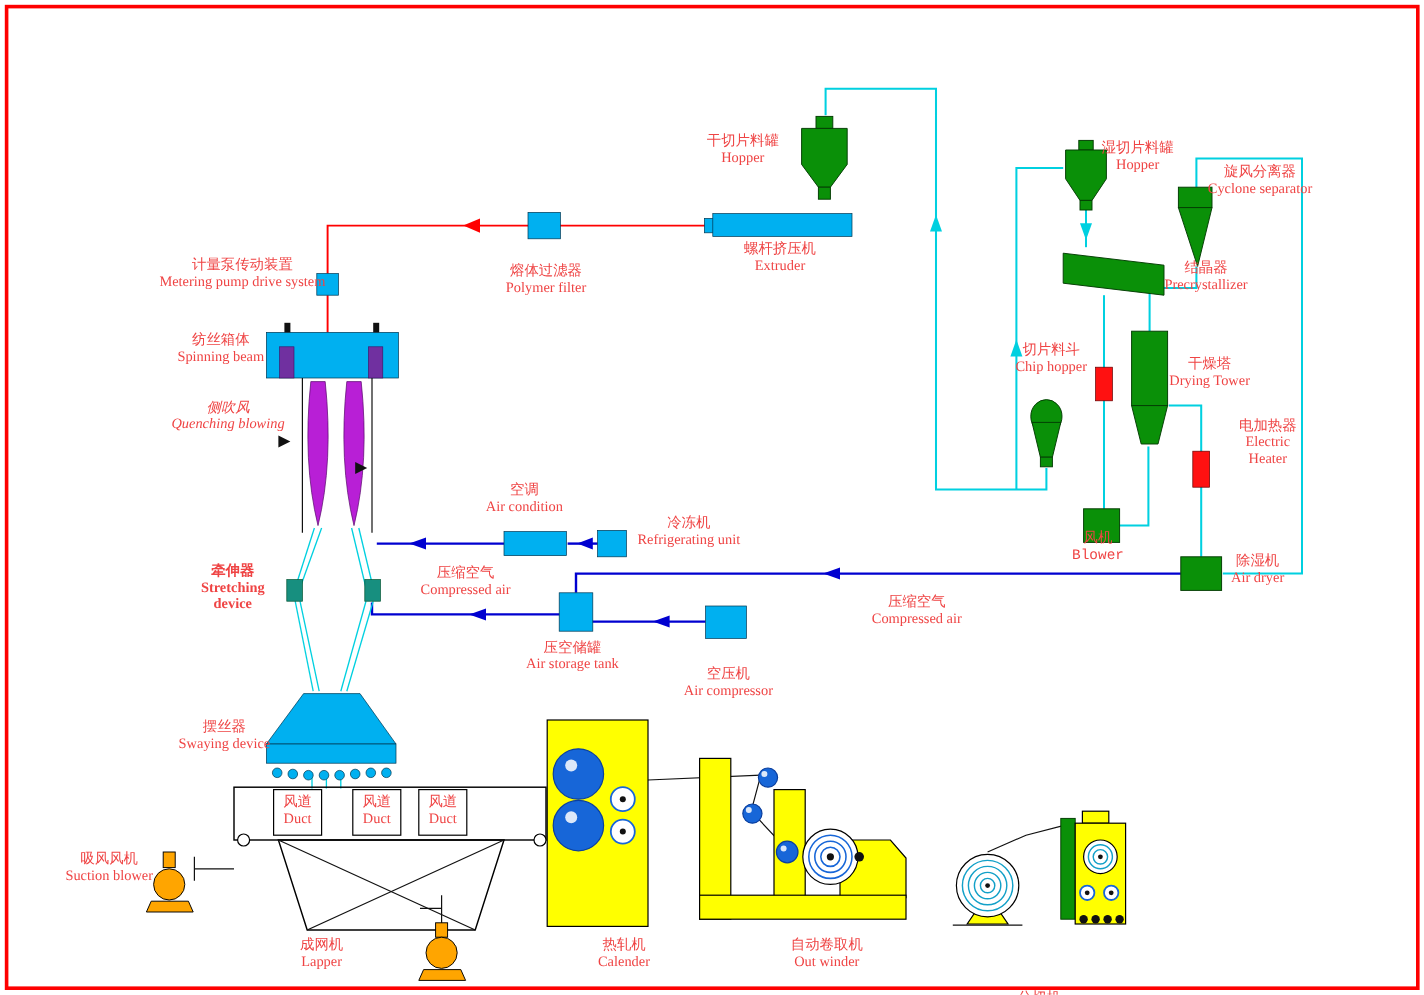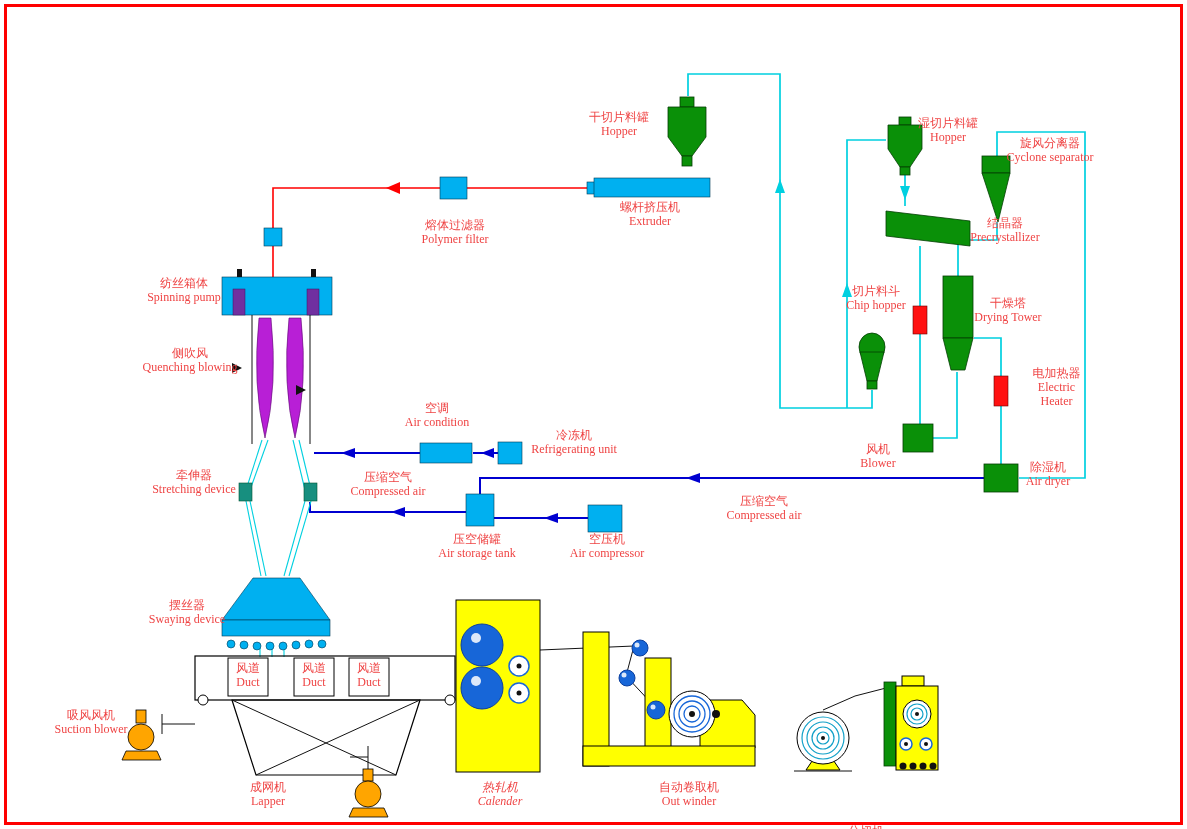--- a/index.html
+++ b/index.html
@@ -1,21 +1,21 @@
 <!DOCTYPE html>
 <html style="--cyan-eq: #00b0f0; --green-eq: #0a9008; --yellow-eq: #ffff00; --orange-eq: #ffa500; --red-eq: #ff1111; --cyan-line: #00d0e0; --red-line: #ff0000; --blue-line: #0000d0; --purple: #7030a0; --magenta: #b81fd6; --teal: #178f7f; --frame-border: #fe0000;"><head>
 <meta charset="utf-8">
 <style>
   * { margin:0; padding:0; box-sizing:border-box; }
   body { background:#fff; font-family:"Liberation Serif", serif; }
   .stage { position:relative; width:1187px; height:829px; background:#fff; overflow:hidden; }
   .frame { position:absolute; inset:4px; border:3px solid #fe0000; pointer-events:none; z-index:50; }
   svg.diagram { position:absolute; left:0; top:0; z-index:1; }
   .label { position:absolute; z-index:10; text-align:center; font-size:12px; line-height:14px; color:#ef4444; }
-  .label.bold { font-weight:normal; }
+  .label.bold { font-weight:bold; }
   
   .eq-cyan   { fill:var(--cyan-eq);   stroke:#003a55; stroke-width:.6; }
   .eq-green  { fill:var(--green-eq);  stroke:#033d03; stroke-width:.8; }
   .eq-yellow { fill:var(--yellow-eq); stroke:#000;    stroke-width:1; }
   .eq-orange { fill:var(--orange-eq); stroke:#000;    stroke-width:.8; }
   .eq-red    { fill:var(--red-eq);    stroke:#600;    stroke-width:.6; }
   .eq-purple { fill:var(--purple);    stroke:#3a1060; stroke-width:.5; }
   .eq-magenta{ fill:var(--magenta);   stroke:#5a0a6e; stroke-width:.6; }
   .eq-teal   { fill:var(--teal);      stroke:#053; stroke-width:.6; }
   
@@ -267,20 +267,24 @@
       <circle class="roller-sm" cx="906" cy="744" r="6"></circle>
         <circle class="dot" cx="906" cy="744" r="2"></circle>
       <circle class="roller-sm" cx="926" cy="744" r="6"></circle>
         <circle class="dot" cx="926" cy="744" r="2"></circle>
       <circle class="dot" cx="903" cy="766" r="3.5"></circle>
         <circle class="dot" cx="913" cy="766" r="3.5"></circle>
       <circle class="dot" cx="923" cy="766" r="3.5"></circle>
         <circle class="dot" cx="933" cy="766" r="3.5"></circle>
     </g>
   </svg>
+<div class="label" style="left: 118px; top: 213px; width: 168px;">
+      <div>计量泵传动装置</div>
+      <div>Metering pump drive system</div>
+    </div>
     <div class="label" style="left: 405px; top: 218px; width: 100px;">
       <div>熔体过滤器</div>
       <div>Polymer filter</div>
     </div>
     <div class="label" style="left: 600px; top: 200px; width: 100px;">
       <div>螺杆挤压机</div>
       <div>Extruder</div>
     </div>
     <div class="label" style="left: 576px; top: 110px; width: 86px;">
       <div>干切片料罐</div>
@@ -299,37 +303,37 @@
       <div>Precrystallizer</div>
     </div>
     <div class="label" style="left: 838px; top: 284px; width: 76px;">
       <div>切片料斗</div>
       <div>Chip hopper</div>
     </div>
     <div class="label" style="left: 972px; top: 296px; width: 72px;">
       <div>干燥塔</div>
       <div>Drying Tower</div>
     </div>
-    <div class="label" style="left: 1008px; top: 366px; width: 78px; padding-left: 19px;">
+    <div class="label" style="left: 1008px; top: 347px; width: 78px; padding-left: 19px;">
       <div>电加热器</div>
       <div>Electric Heater</div>
     </div>
-    <div class="label" style="left: 852px; top: 442px; width: 52px;">
+    <div class="label" style="left: 889px; top: 442px; width: 52px; font-family: Liberation Mono, monospace;">
       <div>风机</div>
       <div>Blower</div>
     </div>
     <div class="label" style="left: 1020px; top: 460px; width: 56px;">
       <div>除湿机</div>
       <div>Air dryer</div>
     </div>
     <div class="label" style="left: 146px; top: 276px; width: 76px;">
       <div>纺丝箱体</div>
-      <div>Spinning pump</div>
-    </div>
-    <div class="label" style="left: 142px; top: 346px; width: 96px;">
+      <div>Spinning beam</div>
+    </div>
+    <div class="label" style="left: 142px; top: 332px; width: 96px; font-style: italic;">
       <div>侧吹风</div>
       <div>Quenching blowing</div>
     </div>
     <div class="label bold" style="left: 152px; top: 468px; width: 84px;">
       <div>牵伸器</div>
       <div>Stretching device</div>
     </div>
     <div class="label" style="left: 402px; top: 401px; width: 70px;">
       <div>空调</div>
       <div>Air condition</div>
@@ -339,21 +343,21 @@
       <div>Refrigerating unit</div>
     </div>
     <div class="label" style="left: 348px; top: 470px; width: 80px;">
       <div>压缩空气</div>
       <div>Compressed air</div>
     </div>
     <div class="label" style="left: 434px; top: 532px; width: 86px;">
       <div>压空储罐</div>
       <div>Air storage tank</div>
     </div>
-    <div class="label" style="left: 568px; top: 532px; width: 78px;">
+    <div class="label" style="left: 568px; top: 554px; width: 78px;">
       <div>空压机</div>
       <div>Air compressor</div>
     </div>
     <div class="label" style="left: 724px; top: 494px; width: 80px;">
       <div>压缩空气</div>
       <div>Compressed air</div>
     </div>
     <div class="label" style="left: 146px; top: 598px; width: 82px;">
       <div>摆丝器</div>
       <div>Swaying device</div>
@@ -371,21 +375,21 @@
       <div>Duct</div>
     </div>
     <div class="label" style="left: 48px; top: 708px; width: 86px;">
       <div>吸风风机</div>
       <div>Suction blower</div>
     </div>
     <div class="label" style="left: 238px; top: 780px; width: 60px;">
       <div>成网机</div>
       <div>Lapper</div>
     </div>
-    <div class="label" style="left: 468px; top: 780px; width: 64px; font-style: italic;">
+    <div class="label" style="left: 488px; top: 780px; width: 64px;">
       <div>热轧机</div>
       <div>Calender</div>
     </div>
     <div class="label" style="left: 650px; top: 780px; width: 78px;">
       <div>自动卷取机</div>
       <div>Out winder</div>
     </div>
     <div class="label" style="left: 836px; top: 824px; width: 60px;">
       <div>分切机</div>
       <div>Cutter</div>

